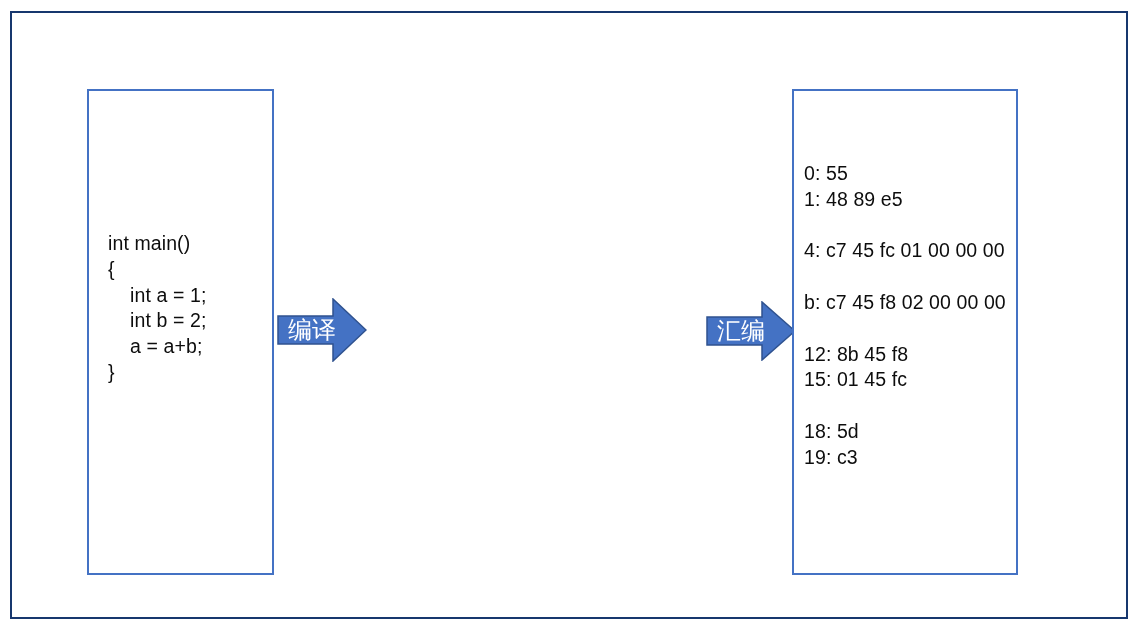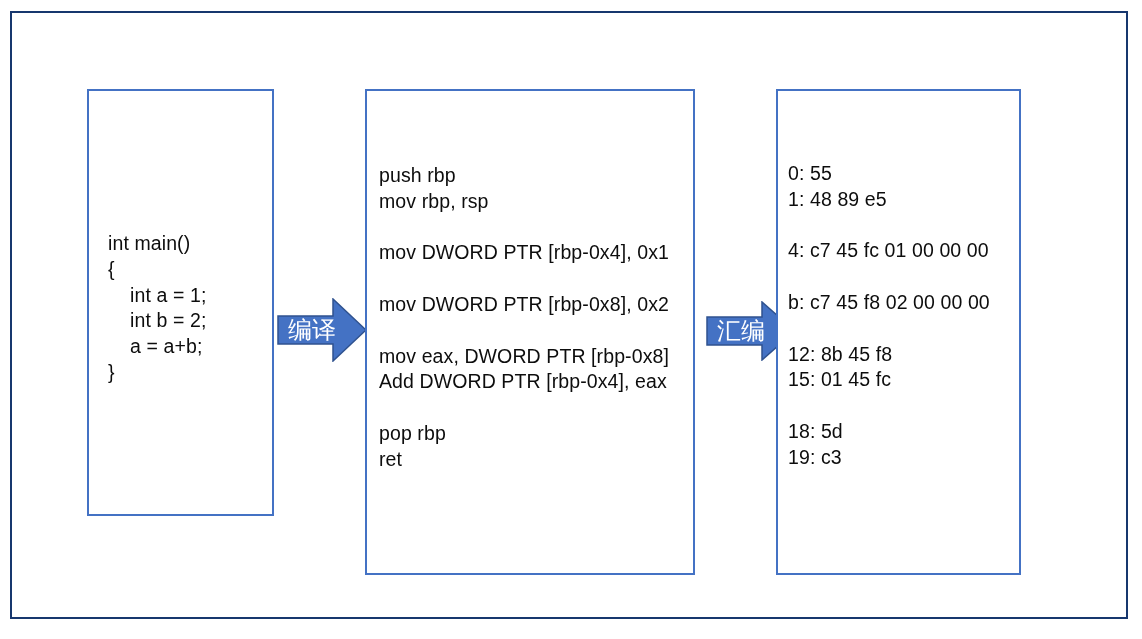--- a/index.html
+++ b/index.html
@@ -38,32 +38,32 @@
     position: absolute;
     border: 2px solid #4472c4;
     box-sizing: border-box;
     background: #ffffff;
   }
 
   #box-source {
     left: 87px;
     top: 89px;
     width: 187px;
-    height: 427px;
+    height: 486px;
   }
   #box-assembly {
     left: 365px;
     top: 89px;
     width: 330px;
     height: 486px;
   }
   #box-machine {
-    left: 776px;
+    left: 792px;
     top: 89px;
-    width: 245px;
+    width: 226px;
     height: 486px;
   }
 
   .code-text {
     position: absolute;
     font-family: "Liberation Sans", sans-serif;
     font-size: 19.5px;
     line-height: 25.8px;
     color: #0d0d0d;
     white-space: pre;
@@ -140,34 +140,20 @@
 }</div>
   </div>
 
   <div class="arrow-wrap" id="arrow-compile">
     <svg width="90" height="64" viewBox="0 0 90 64">
       <polygon points="1,18 56,18 56,1 89,32 56,63 56,46 1,46" fill="#4472c4" stroke="#2f528f" stroke-width="1.5" stroke-linejoin="miter"></polygon>
     </svg>
     <span class="arrow-label">编译</span>
   </div>
 
-  <div class="code-box" id="box-assembly">
-    <div class="code-text" id="assembly-text">push rbp
-mov rbp, rsp
-
-mov DWORD PTR [rbp-0x4], 0x1
-
-mov DWORD PTR [rbp-0x8], 0x2
-
-mov eax, DWORD PTR [rbp-0x8]
-Add DWORD PTR [rbp-0x4], eax
-
-pop rbp
-ret</div>
-  </div>
 
   <div class="arrow-wrap" id="arrow-assemble">
     <svg width="90" height="60" viewBox="0 0 90 60">
       <polygon points="1,16 56,16 56,1 89,30 56,59 56,44 1,44" fill="#4472c4" stroke="#2f528f" stroke-width="1.5" stroke-linejoin="miter"></polygon>
     </svg>
     <span class="arrow-label">汇编</span>
   </div>
 
   <div class="code-box" id="box-machine">
     <div class="code-text" id="machine-text">0: 55

